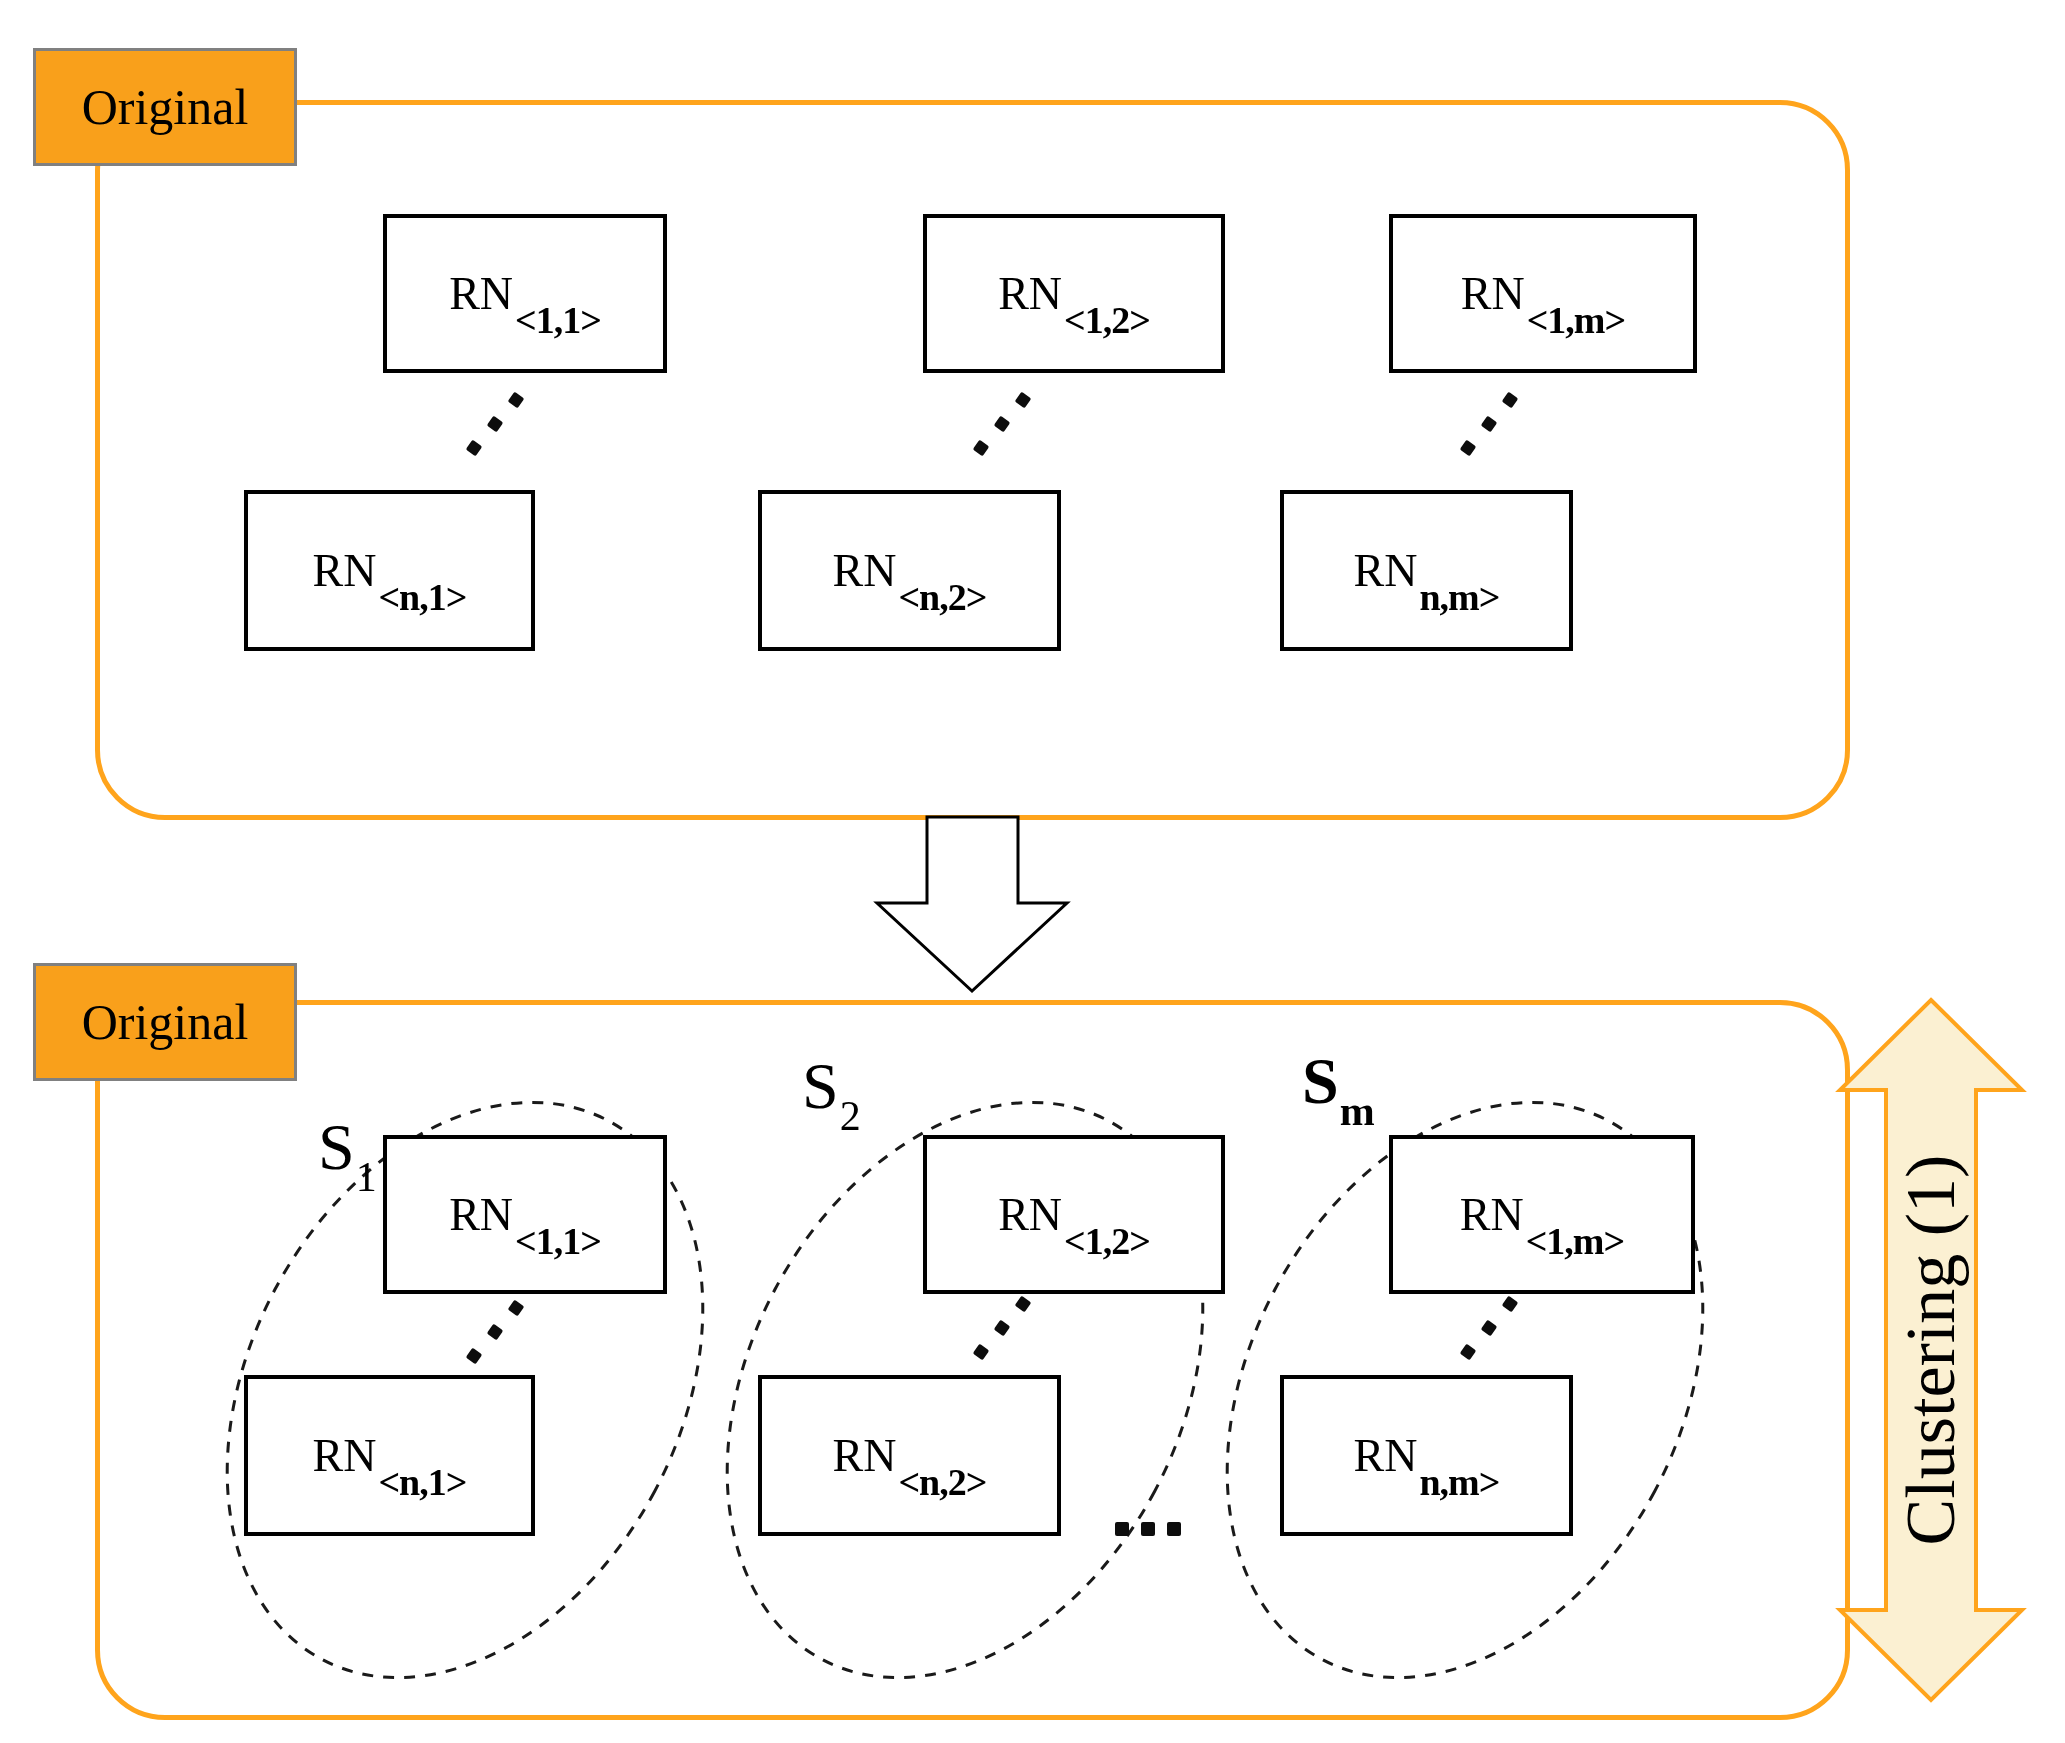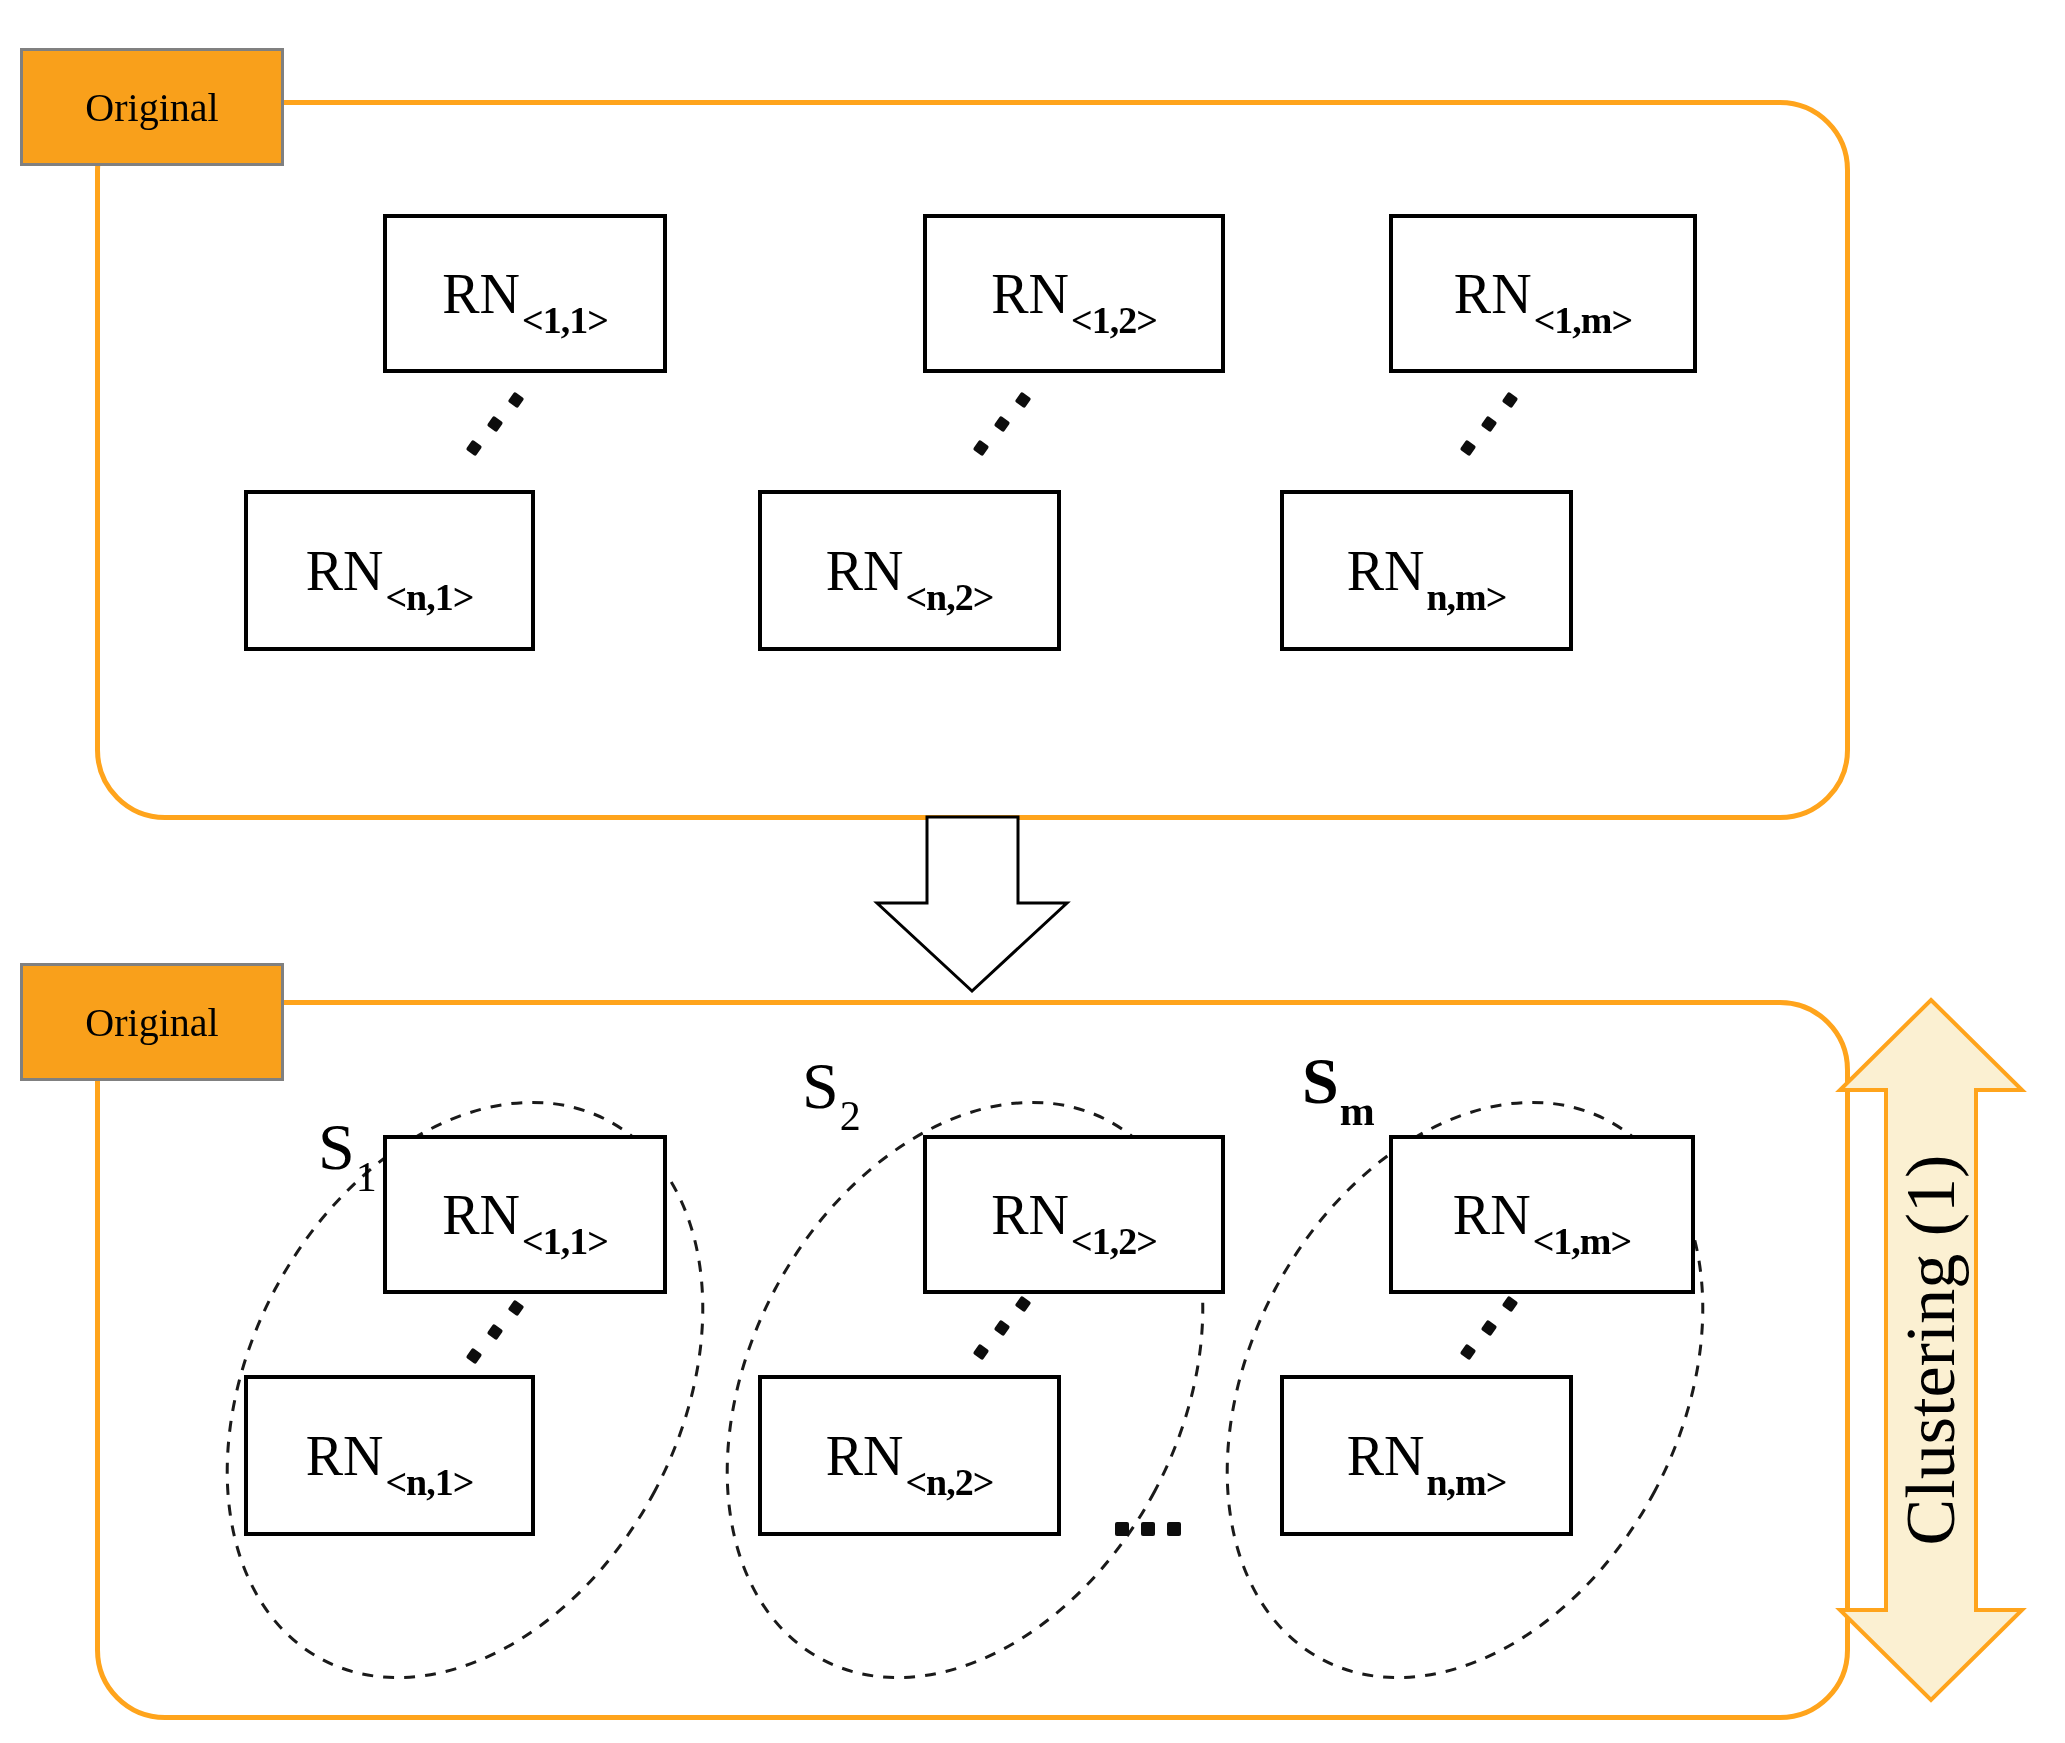--- a/index.html
+++ b/index.html
@@ -14,33 +14,33 @@
     position:relative;width:2065px;height:1743px;background:#ffffff;overflow:hidden;
     font-family:"Liberation Serif","DejaVu Serif",serif;color:#000;
   }
   .panel{
     position:absolute;left:95px;width:1745px;height:710px;
     border:5px solid var(--panel-border);border-radius:70px;background:#ffffff;z-index:1;
   }
   #panel-top{top:100px;}
   #panel-bottom{top:1000px;}
   .tab{
-    position:absolute;left:20px;width:258px;height:112px;
+    position:absolute;left:33px;width:258px;height:112px;
     background:var(--tab-fill);border:3px solid var(--tab-border);
     display:flex;align-items:center;justify-content:center;
-    font-size:40px;z-index:5;
+    font-size:50px;z-index:5;
   }
   #tab-top{top:48px;}
   #tab-bottom{top:963px;}
   svg.overlay{position:absolute;left:0;top:0;z-index:2;}
   .rn-box{
     position:absolute;background:#ffffff;border:4px solid #000;
     display:flex;align-items:center;justify-content:center;z-index:3;
   }
-  .rn-main{font-size:56px;line-height:1;}
+  .rn-main{font-size:46px;line-height:1;}
   .rn-sub{font-size:38px;line-height:1;transform:translateY(26px);margin-left:2px;letter-spacing:-1px;font-weight:bold;}
   .s-label{position:absolute;font-size:66px;line-height:1;z-index:4;}
   .s-sub{font-size:42px;transform:translateY(22px);display:inline-block;margin-left:1px;}
   .ddots{position:absolute;width:58px;height:66px;z-index:3;}
   .ddots i{position:absolute;width:12px;height:12px;background:#0d0d0d;transform:rotate(35deg);border-radius:2px;}
   .ddots i:nth-child(1){left:0;top:50px;}
   .ddots i:nth-child(2){left:21px;top:26px;}
   .ddots i:nth-child(3){left:42px;top:2px;}
   .hdots{position:absolute;width:80px;height:20px;z-index:3;}
   .hdots i{position:absolute;top:2px;width:14px;height:14px;background:#0d0d0d;border-radius:2px;}

